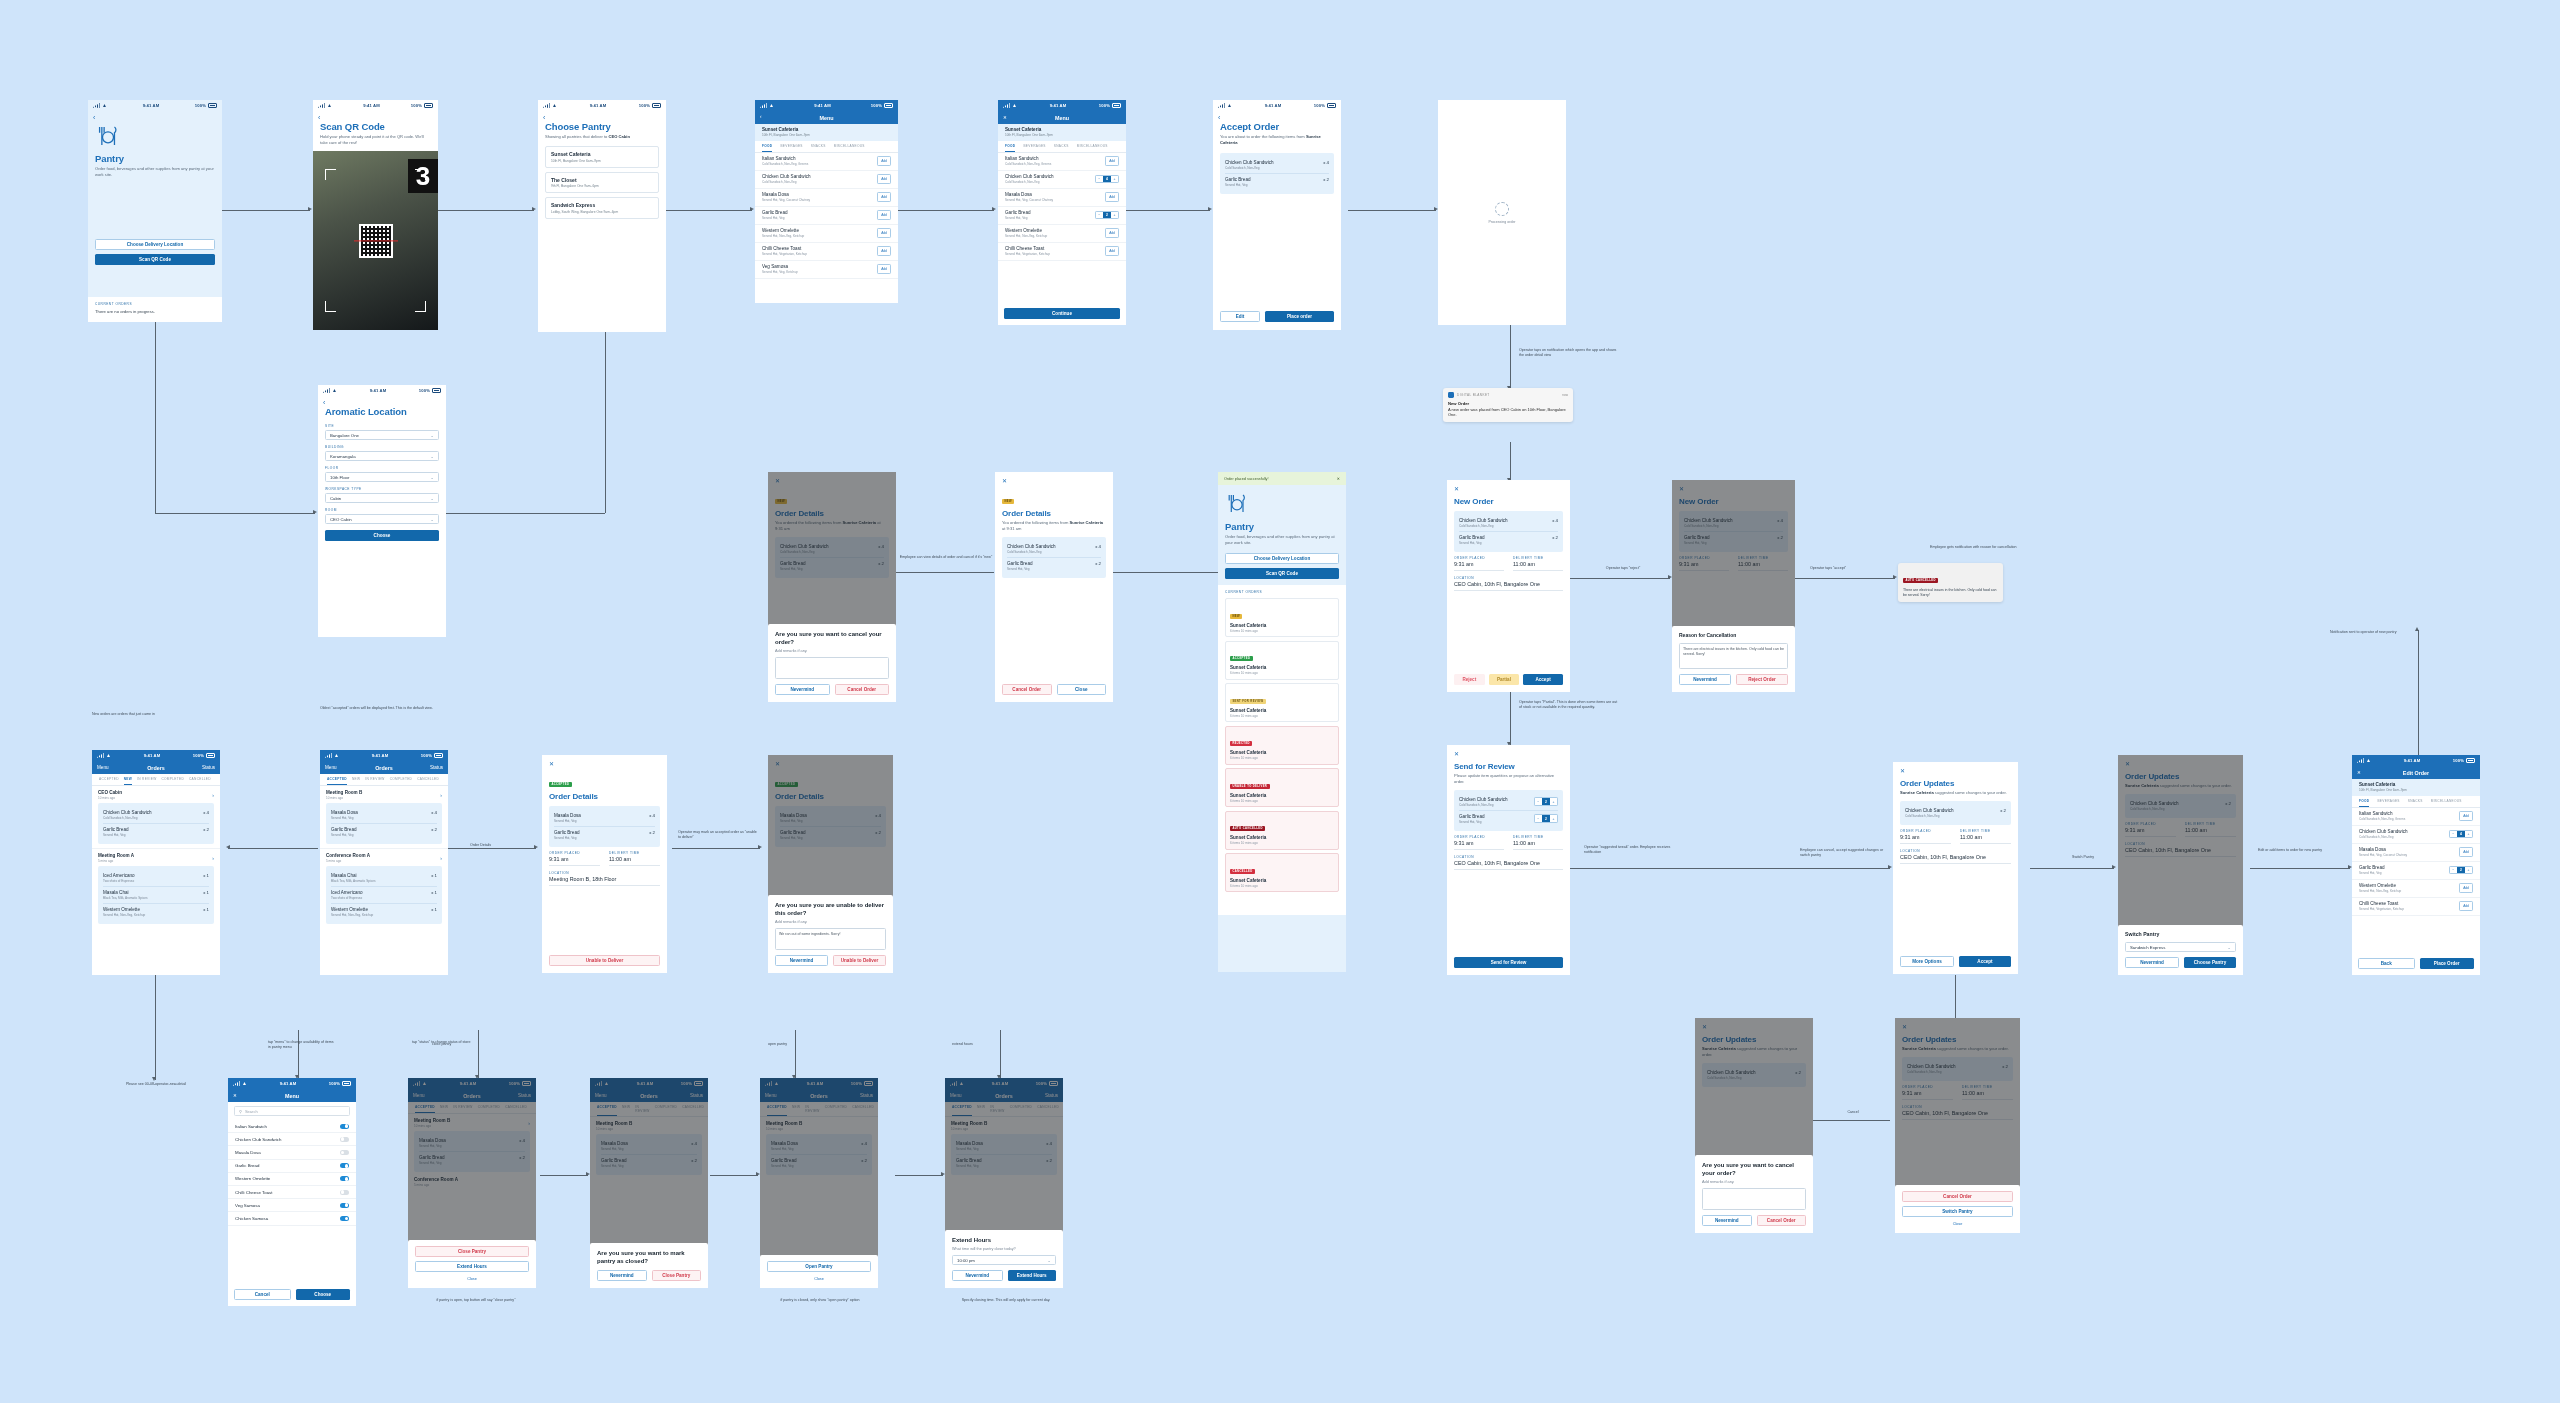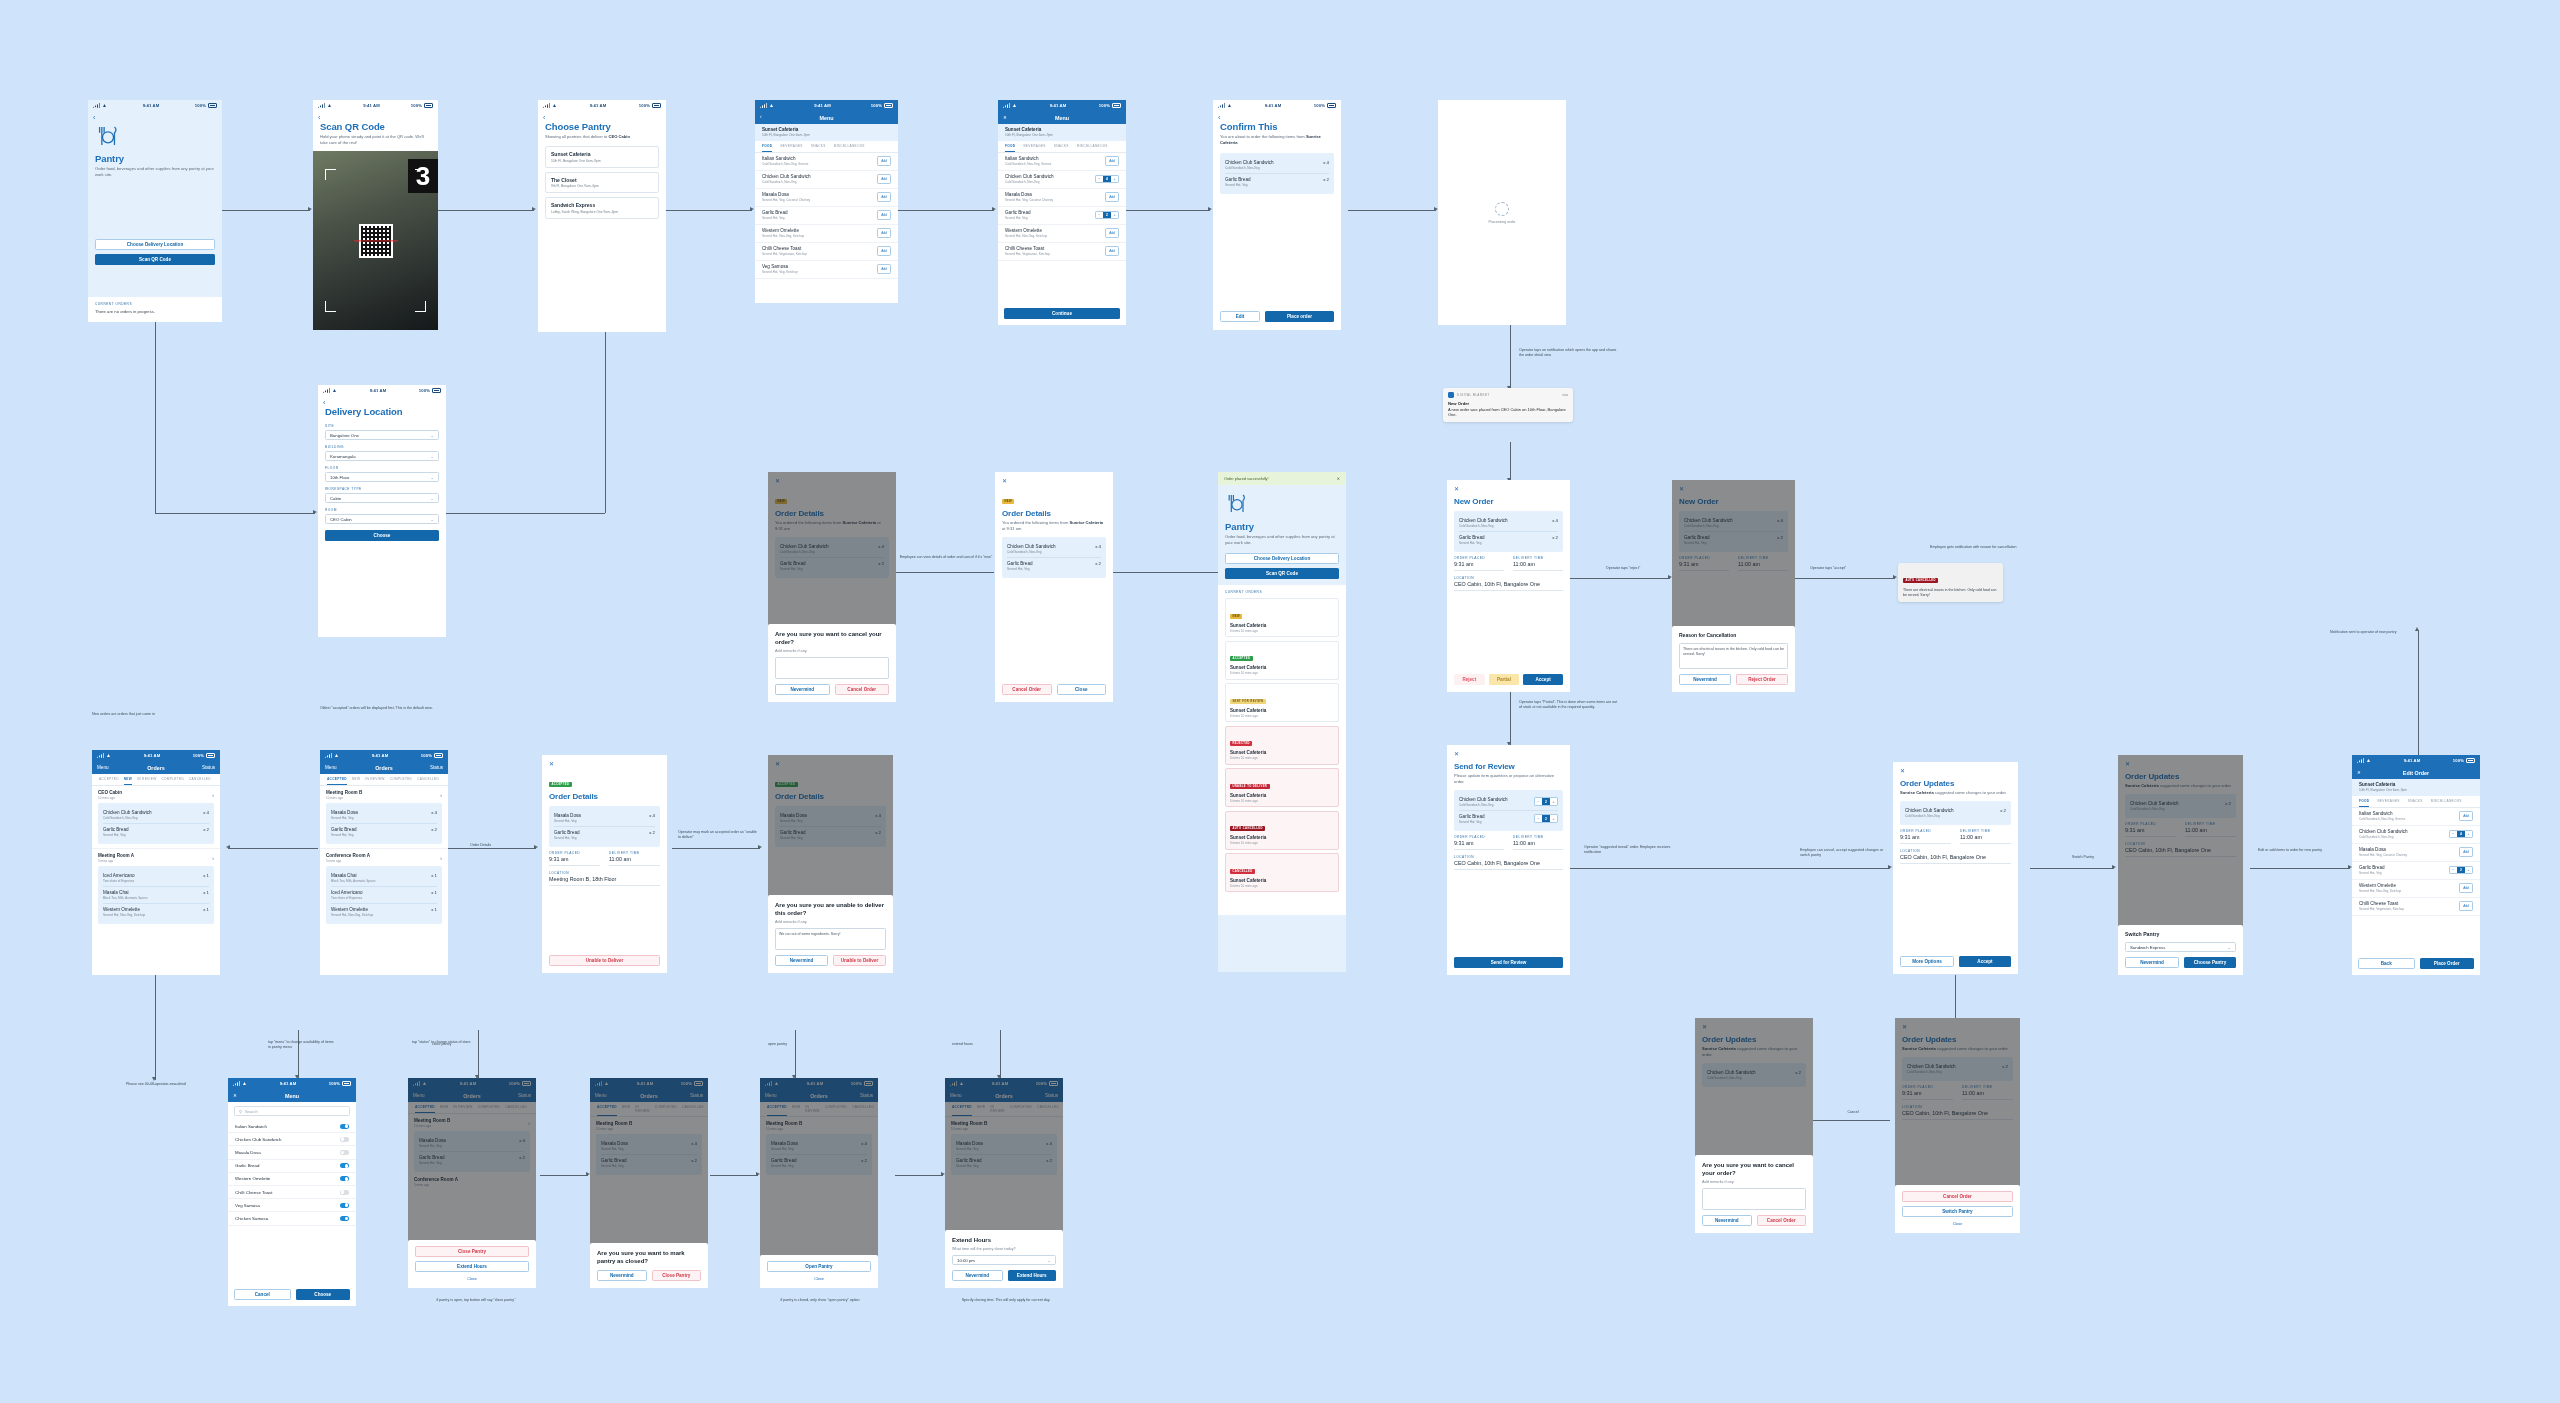--- a/index.html
+++ b/index.html
@@ -384,21 +384,21 @@
           <span class="wifi">▲</span>
         </span>
       <span>9:41 AM</span>
       <span class="sb-r">
           <span>100%</span>
           <span class="batt"></span>
         </span>
     </div>
     <div class="backchev">‹</div>
     <div class="pad">
-      <div class="h1">Delivery Location</div>
+      <div class="h1">Aromatic Location</div>
       <div style="margin-top:7px;">
         <div style="margin-bottom:5px;">
           <div class="label">SITE</div>
           <div class="select">
               <span>Bangalore One</span>
               <span class="chev">⌄</span>
             </div>
         </div>
         <div style="margin-bottom:5px;">
           <div class="label">BUILDING</div>
@@ -604,21 +604,21 @@
           <span class="wifi">▲</span>
         </span>
       <span>9:41 AM</span>
       <span class="sb-r">
           <span>100%</span>
           <span class="batt"></span>
         </span>
     </div>
     <div class="backchev">‹</div>
     <div class="pad">
-      <div class="h1">Confirm This</div>
+      <div class="h1">Accept Order</div>
       <div class="sub"><span>You are about to order the following items from </span><b>Sunrise Cafeteria</b></div>
       <div class="itembox" style="margin-top:7px;">
         <div class="ir">
             <div>
               <div class="inm">Chicken Club Sandwich</div>
               <div class="ids">Cold Sandwich, Non-Veg</div>
             </div>
             <div class="iq">x 4</div>
           </div>
         <div class="ir">

